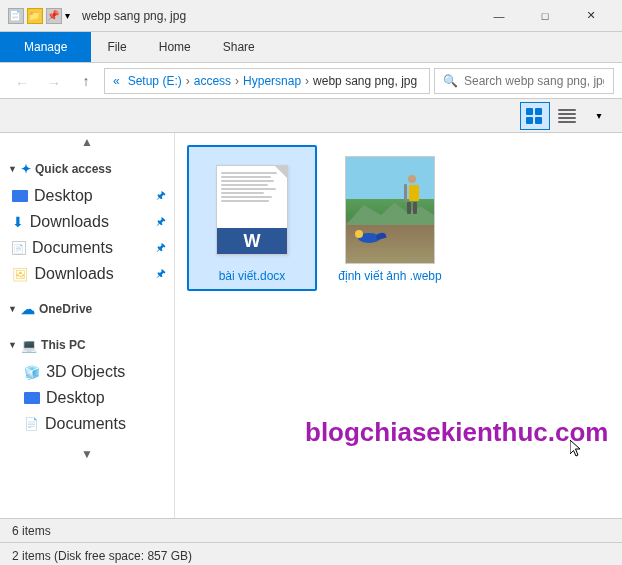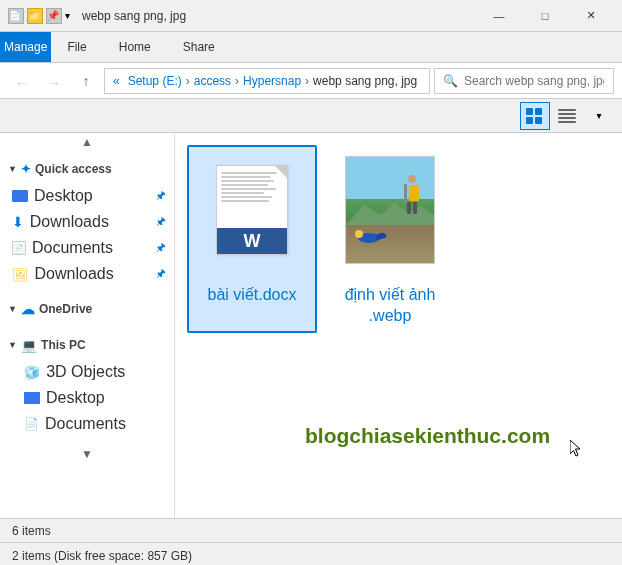--- a/index.html
+++ b/index.html
@@ -20,21 +20,21 @@
     .win-btn { width: 46px; height: 32px; border: none; background: transparent; cursor: pointer; font-size: 11px; color: #333; }
 
     
     .ribbon { background: #f0f0f0; border-bottom: 1px solid #ccc; }
     .ribbon-tabs { display: flex; height: 30px; }
     .ribbon-tab {
       padding: 0 16px; display: flex; align-items: center;
       cursor: pointer; font-size: 12px; color: #333; border: none; background: transparent;
     }
     .ribbon-tab.active { background: white; border-top: 2px solid #0078d7; color: #0078d7; }
-    .ribbon-tab.manage { background: #0078d7; color: white; padding: 0 4px; }
+    .ribbon-tab.manage { background: #0078d7; color: white; padding: 0 24px; }
 
     
     .address-bar {
       display: flex; align-items: center; height: 36px;
       background: white; border-bottom: 1px solid #ccc; padding: 0 8px; gap: 4px;
     }
     .nav-btn {
       width: 28px; height: 28px; border: 1px solid transparent; background: transparent;
       cursor: pointer; display: flex; align-items: center; justify-content: center;
       font-size: 14px; color: #666; border-radius: 2px;
@@ -141,38 +141,38 @@
     .hiker-leg { width: 4px; height: 12px; background: #555; border-radius: 1px; }
 
     
     .bird-figure {
       position: absolute; bottom: 20px; left: 12px;
     }
     .bird-body { width: 22px; height: 10px; background: #2255bb; border-radius: 50%; }
     .bird-head { width: 8px; height: 8px; background: #f5c842; border-radius: 50%; position: absolute; top: -3px; left: -3px; }
     .bird-wing { position: absolute; top: 0; right: -6px; width: 10px; height: 6px; background: #1a44aa; border-radius: 50% 50% 0 0; transform: rotate(-15deg); }
 
-    .file-name { font-size: 16px; text-align: center; color: #0078d7; margin-top: 20px; line-height: 1.3; }
+    .file-name { font-size: 12px; text-align: center; color: #0078d7; margin-top: 4px; line-height: 1.3; }
 
     
     .status-bar {
       height: 24px; background: #f0f0f0; border-top: 1px solid #ccc;
       display: flex; align-items: center; padding: 0 12px; font-size: 12px; color: #333;
     }
 
     
     .bottom-info {
       height: 26px; background: #f0f0f0; border-top: 1px solid #ccc;
       display: flex; align-items: center; padding: 0 12px; font-size: 12px; color: #333;
     }
 
     
     .watermark {
       position: absolute; bottom: 70px; left: 130px; right: 0;
-      font-size: 21px; font-weight: bold; color: #4d7c0f;
+      font-size: 26px; font-weight: bold; color: #a21caf;
       pointer-events: none; white-space: nowrap; z-index: 10;
     }
 
     
     .sidebar::-webkit-scrollbar { width: 6px; }
     .sidebar::-webkit-scrollbar-track { background: #f0f0f0; }
     .sidebar::-webkit-scrollbar-thumb { background: #ccc; border-radius: 3px; }
 
     
     .cursor-area { position: relative; }

